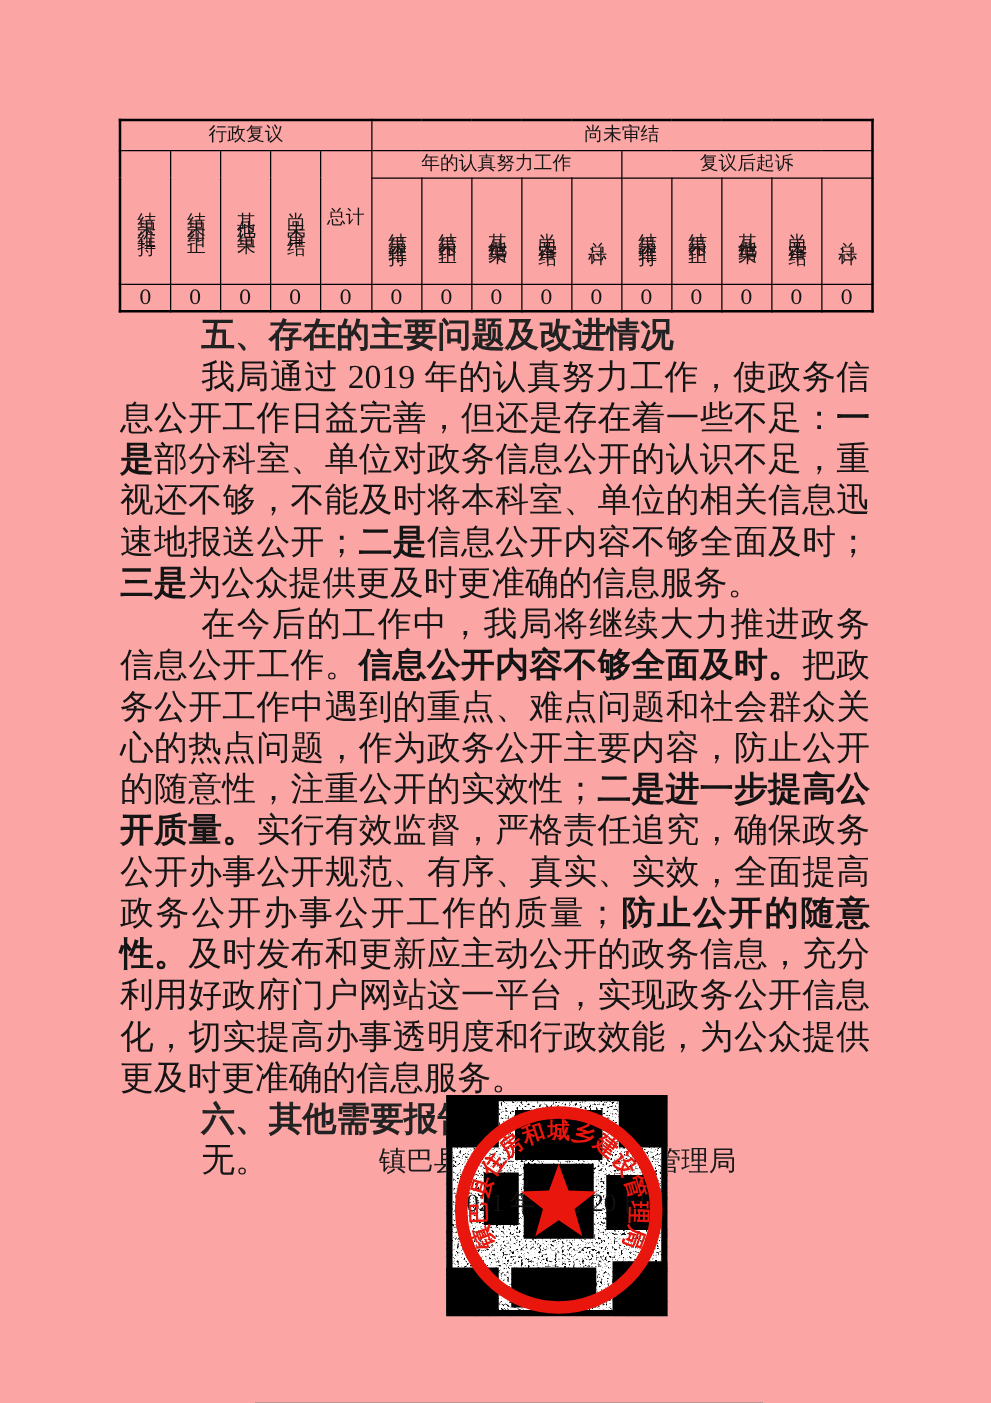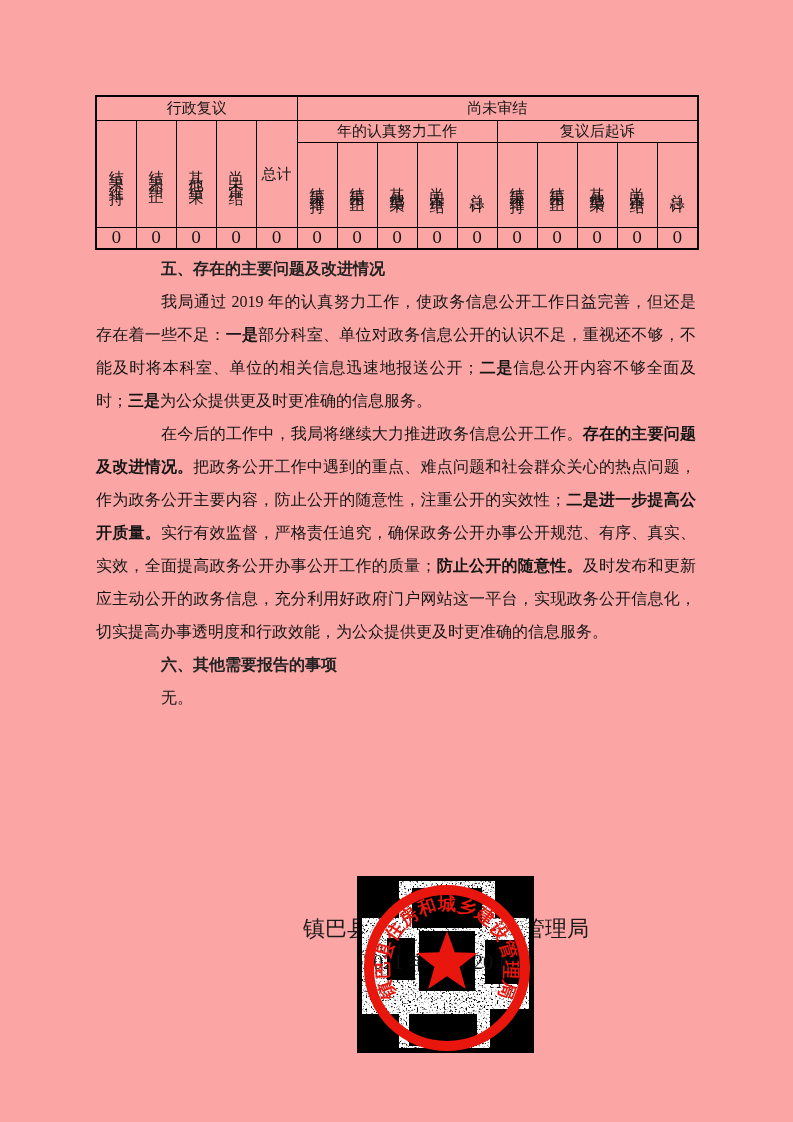--- a/index.html
+++ b/index.html
@@ -28,21 +28,21 @@
     writing-mode:vertical-rl; text-orientation:upright;
     display:inline-block; letter-spacing:4px; font-size:15px;
   }
   .v.tall { letter-spacing:7px; }
   td.al { text-align:left;  padding-left:4px; }
   td.ar { text-align:right; padding-right:4px; }
 
   
   .body-text {
     position:absolute; left:96px; top:252px; width:600px;
-    font-size:16px; line-height:33px; text-align:justify;
+    font-size:27px; line-height:33px; text-align:justify;
     text-justify:inter-character;
   }
   .body-text p { margin:0; text-indent:65px; }
   .heading {
     font-family:"Liberation Sans", sans-serif; font-weight:bold;
     color:#222;
   }
   .b { font-weight:bold; }
 
   
@@ -127,21 +127,21 @@
       <td class="ar">0</td>
       <td>0</td>
       <td class="al">0</td>
     </tr>
   </tbody>
     </table>
 
   <div class="body-text">
     <p class="heading">五、存在的主要问题及改进情况</p>
     <p><span>我局通过 2019 年的认真努力工作，使政务信息公开工作日益完善，但还是存在着一些不足：</span><span class="b">一是</span><span>部分科室、单位对政务信息公开的认识不足，重视还不够，不能及时将本科室、单位的相关信息迅速地报送公开；</span><span class="b">二是</span><span>信息公开内容不够全面及时；</span><span class="b">三是</span><span>为公众提供更及时更准确的信息服务。</span></p>
-    <p><span>在今后的工作中，我局将继续大力推进政务信息公开工作。</span><span class="b">存在的主要问题及改进情况。</span><span>把政务公开工作中遇到的重点、难点问题和社会群众关心的热点问题，作为政务公开主要内容，防止公开的随意性，注重公开的实效性；</span><span class="b">二是进一步提高公开质量。</span><span>实行有效监督，严格责任追究，确保政务公开办事公开规范、有序、真实、实效，全面提高政务公开办事公开工作的质量；</span><span class="b">防止公开的随意性。</span><span>及时发布和更新应主动公开的政务信息，充分利用好政府门户网站这一平台，实现政务公开信息化，切实提高办事透明度和行政效能，为公众提供更及时更准确的信息服务。</span></p>
+    <p><span>在今后的工作中，我局将继续大力推进政务信息公开工作。</span><span class="b">信息公开内容不够全面及时。</span><span>把政务公开工作中遇到的重点、难点问题和社会群众关心的热点问题，作为政务公开主要内容，防止公开的随意性，注重公开的实效性；</span><span class="b">二是进一步提高公开质量。</span><span>实行有效监督，严格责任追究，确保政务公开办事公开规范、有序、真实、实效，全面提高政务公开办事公开工作的质量；</span><span class="b">防止公开的随意性。</span><span>及时发布和更新应主动公开的政务信息，充分利用好政府门户网站这一平台，实现政务公开信息化，切实提高办事透明度和行政效能，为公众提供更及时更准确的信息服务。</span></p>
     <p class="heading">六、其他需要报告的事项</p>
     <p>无。</p>
   </div>
 
   <div class="org-line">镇巴县住房和城乡建设管理局</div>
 
   <svg class="seal-bg" width="177" height="177" viewBox="0 0 177 177">
     <defs>
       <filter id="speckle" x="0" y="0" width="100%" height="100%">
         <feTurbulence type="fractalNoise" baseFrequency="0.55" numOctaves="2" seed="11"></feTurbulence>

